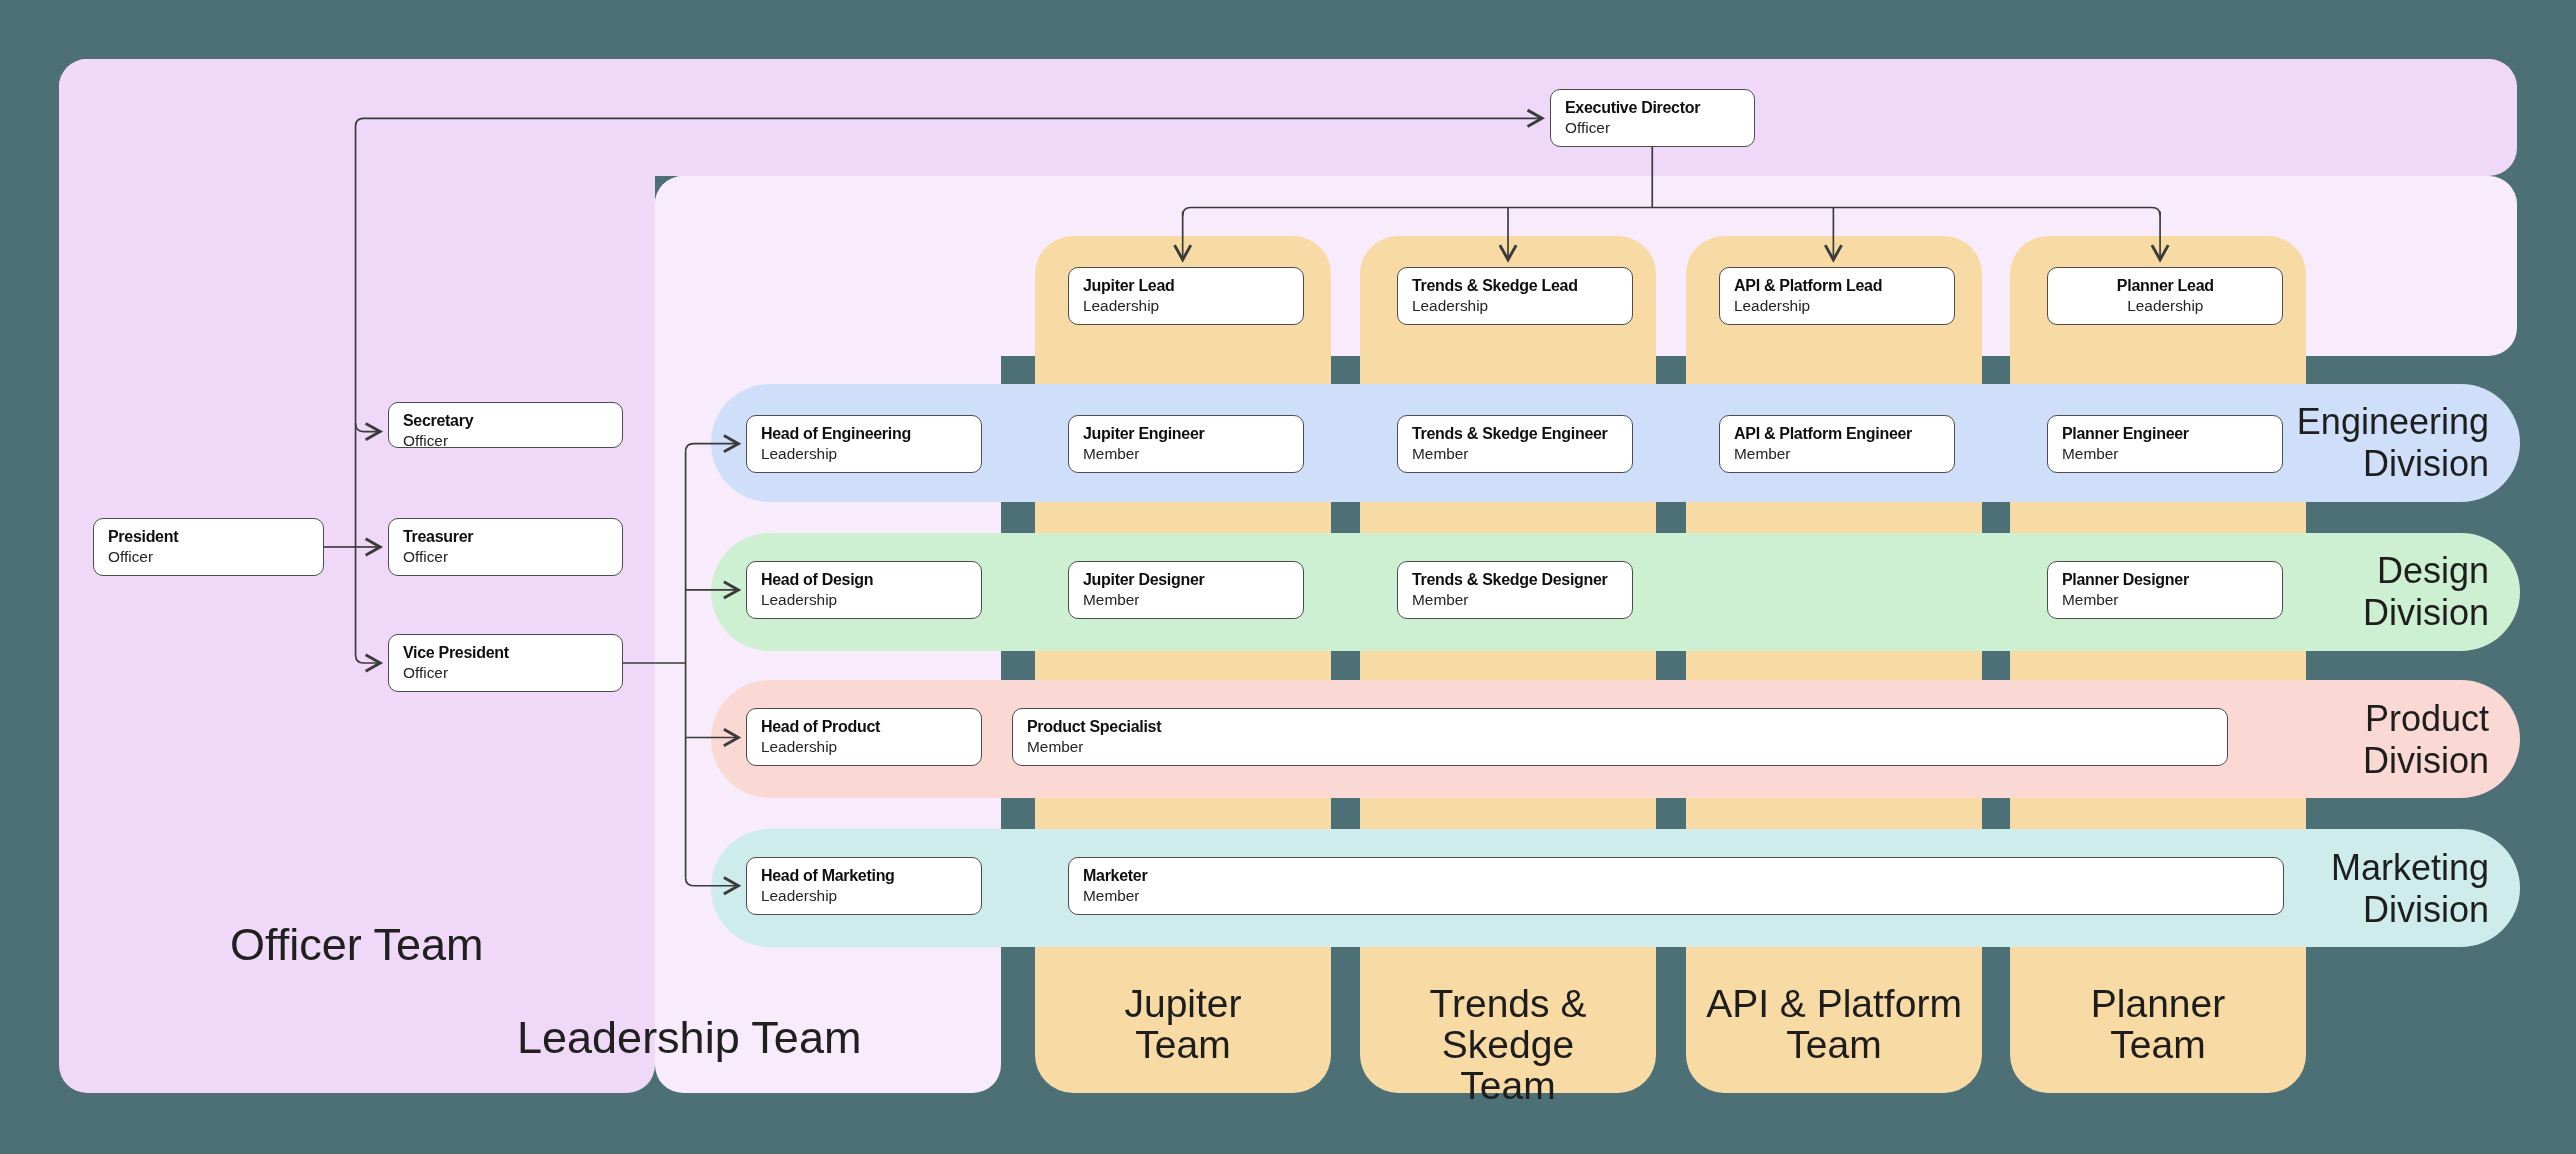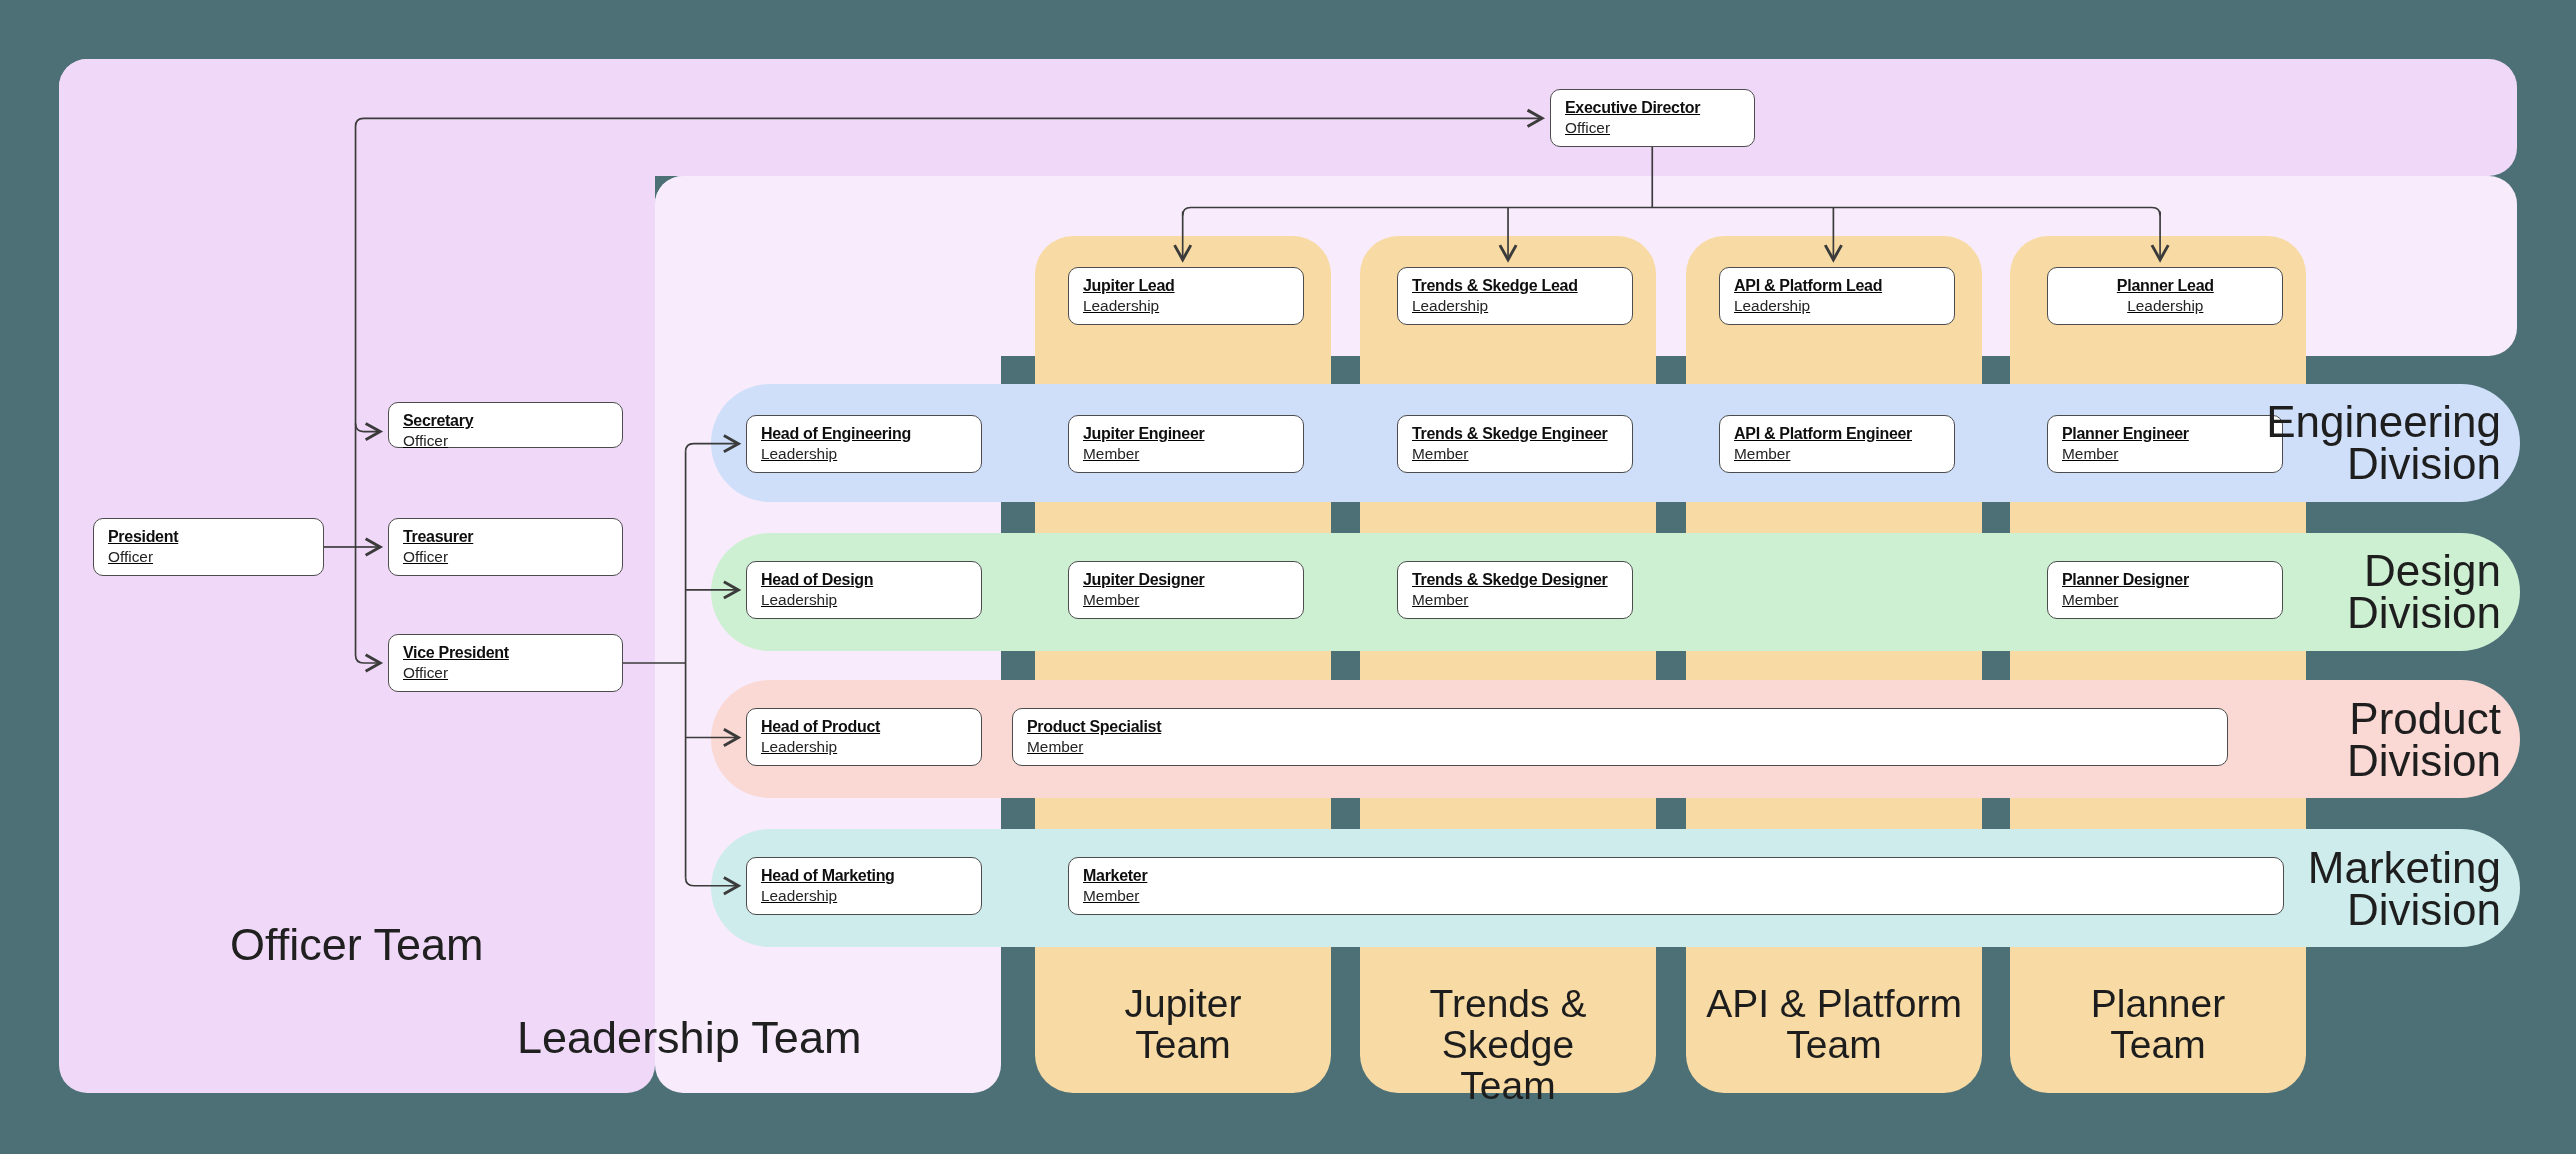--- a/index.html
+++ b/index.html
@@ -19,39 +19,38 @@
   .band { position:absolute; left:711px; width:1809px; height:118px; border-radius:59px; z-index:4; }
   .band-engineering { top:384px;  background:#cfdffa; }
   .band-design      { top:533px;  background:#cdf0d2; }
   .band-product     { top:680px; background:#fad9d4; }
   .band-marketing   { top:829px; background:#cdeceb; }
   svg.wires { position:absolute; left:0; top:0; z-index:5; }
   .role-box {
     position:absolute; box-sizing:border-box; z-index:6;
     background:#ffffff; border:1.7px solid #4c4c4c; border-radius:10px;
     padding:8px 13.4px 0 14px;
-    text-decoration:underline;
   }
   .role-box .title {
     display:block; font-size:16px; font-weight:bold; letter-spacing:-0.3px;
     color:#0f0f0f; line-height:20px; white-space:nowrap;
   }
   .role-box .subtitle {
     display:block; font-size:15.4px; font-weight:normal;
     color:#242424; line-height:19.5px; white-space:nowrap;
   }
   .w-node { width:236px; height:58px; }
   .w-wide { width:1216px; height:58px; }
   .group-label {
     position:absolute; z-index:7; font-size:45px; font-weight:500;
     color:#202020; white-space:nowrap;
   }
   .division-label {
-    position:absolute; z-index:7; right:75px; text-align:right;
-    font-size:44px; line-height:42px; font-weight:normal; color:#1e1e1e;
+    position:absolute; z-index:7; right:87px; text-align:right;
+    font-size:36px; line-height:42px; font-weight:normal; color:#1e1e1e;
   }
   .team-label {
     position:absolute; z-index:7; top:983px; width:296px; text-align:center;
     font-size:39px; line-height:41px; font-weight:normal; color:#1d1d1d;
   }
 </style>
 </head>
 <body>
 
 <div class="canvas">

